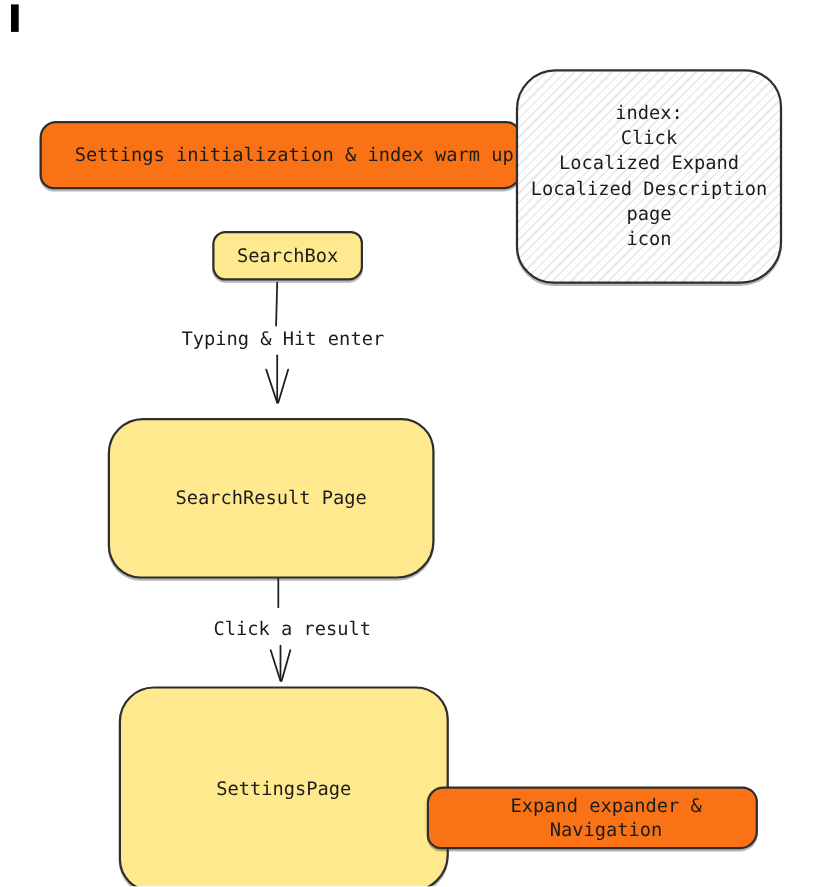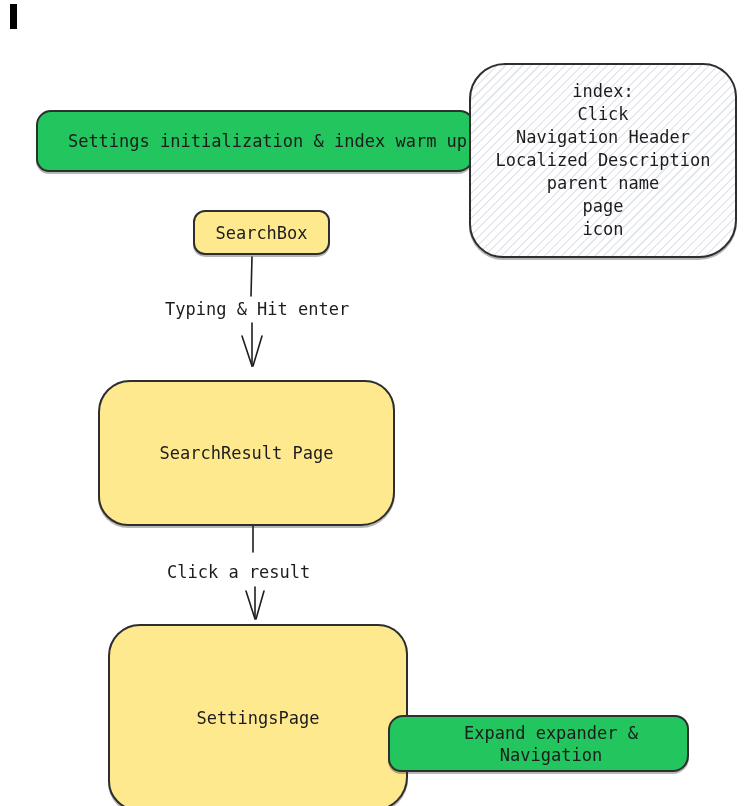--- a/index.html
+++ b/index.html
@@ -9,44 +9,44 @@
     font-family:"DejaVu Sans Mono","Liberation Mono",monospace;
     color:#1c1c1c;
   }
   .node {
     position:absolute; box-sizing:border-box;
     border:2px solid #2e2e2e;
     display:flex; align-items:center; justify-content:center;
     font-size:17px; line-height:22px; text-align:center;
     box-shadow:0 2px 0 rgba(45,45,45,0.35);
   }
-  .fill-gray   { background:#22c55e;padding-left:25px; }
+  .fill-gray   { background:#f97316;padding-left:25px; }
   .fill-yellow { background:#ffe98f; }
   .r-pill  { border-radius:15px 14px 16px 13px; }
   .r-small { border-radius:12px 11px 13px 12px;text-align:right; }
   .r-big   { border-radius:32px 30px 34px 30px; }
   #node-settings-init      { left:36px;  top:110px; width:438px; height:62px;  z-index:2; }
-  #node-index-note         { left:469px; top:63px;  width:268px; height:195px; z-index:3;
+  #node-index-note         { left:469px; top:63px;  width:242px; height:195px; z-index:3;
     border-width:2px; border-radius:36px 34px 38px 34px;
     background-color:#ffffff;
     background-image:repeating-linear-gradient(135deg,
       rgba(209,214,222,0.55) 0px, rgba(209,214,222,0.55) 1.5px,
       rgba(0,0,0,0) 1.5px, rgba(0,0,0,0) 6px);
     flex-direction:column; line-height:23px;
   }
   #node-searchbox          { left:193px; top:210px; width:137px; height:45px;  z-index:2; }
   #node-search-within      { left:303px; top:317px; width:301px; height:55px;  z-index:4; }
   #node-searchresult-page  { left:98px;  top:368px; width:297px; height:146px; z-index:2;margin-top:12px; }
   #node-settingspage       { left:108px; top:624px; width:300px; height:187px; z-index:2; }
   #node-expand-navigation  { left:388px; top:715px; width:301px; height:57px;  z-index:4; }
   .edge-label {
     position:absolute; font-size:17px; line-height:20px; white-space:nowrap; z-index:2;
   }
   #label-typing { left:165px; top:299px; }
-  #label-click  { left:167px; top:562px; }
+  #label-click  { left:194px; top:562px; }
   #arrow-layer { position:absolute; left:0; top:0; width:750px; height:806px; z-index:1; }
   #text-cursor {
     position:absolute; left:10px; top:4px; width:7px; height:25px;
     background:#000000; z-index:5;
   }
   .note-line { display:block; }
 </style>
 </head>
 <body>
 
@@ -69,23 +69,22 @@
     </g>
   </svg>
 
   <div class="node fill-gray r-pill" id="node-settings-init">
     <span>Settings initialization &amp; index warm up</span>
   </div>
 
   <div class="node" id="node-index-note">
     <span class="note-line">index:</span>
     <span class="note-line">Click</span>
-    <span class="note-line">Navigation Header</span>
+    <span class="note-line">Localized Expand</span>
     <span class="note-line">Localized Description</span>
-    <span class="note-line">parent name</span>
     <span class="note-line">page</span>
     <span class="note-line">icon</span>
   </div>
 
   <div class="node fill-yellow r-small" id="node-searchbox">
     <span>SearchBox</span>
   </div>
 
   <div class="edge-label" id="label-typing">Typing &amp; Hit enter</div>
 

